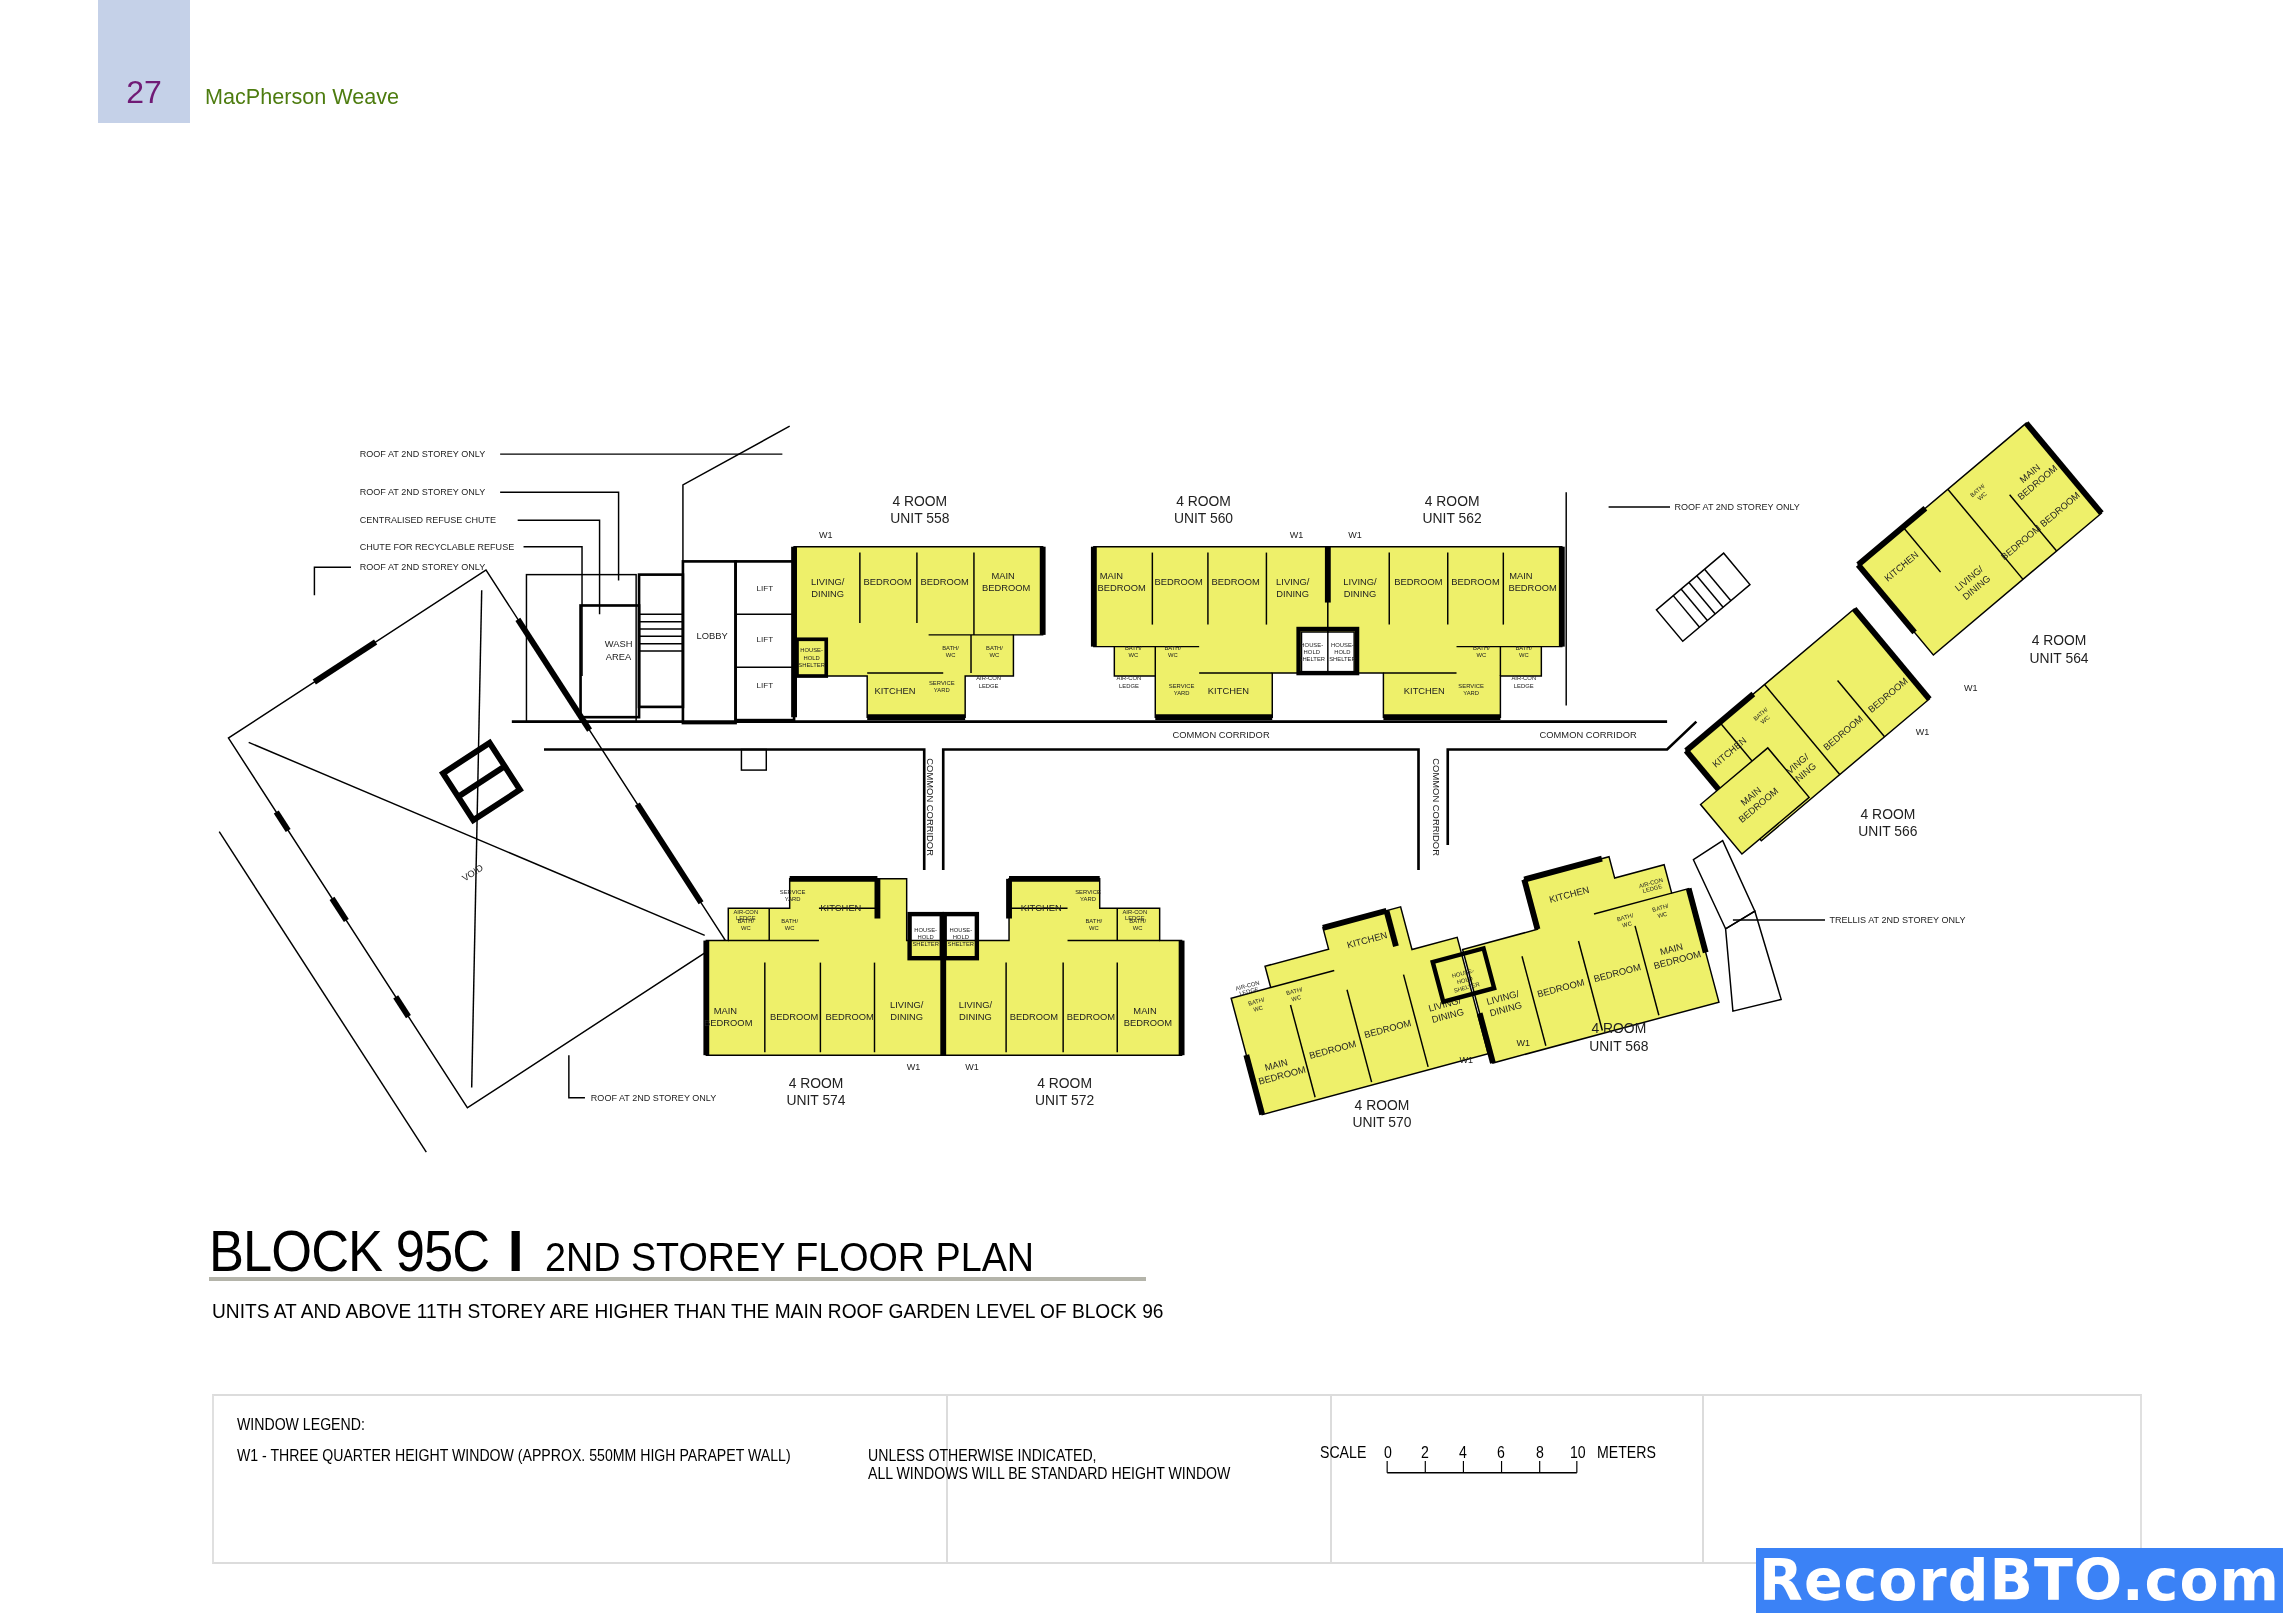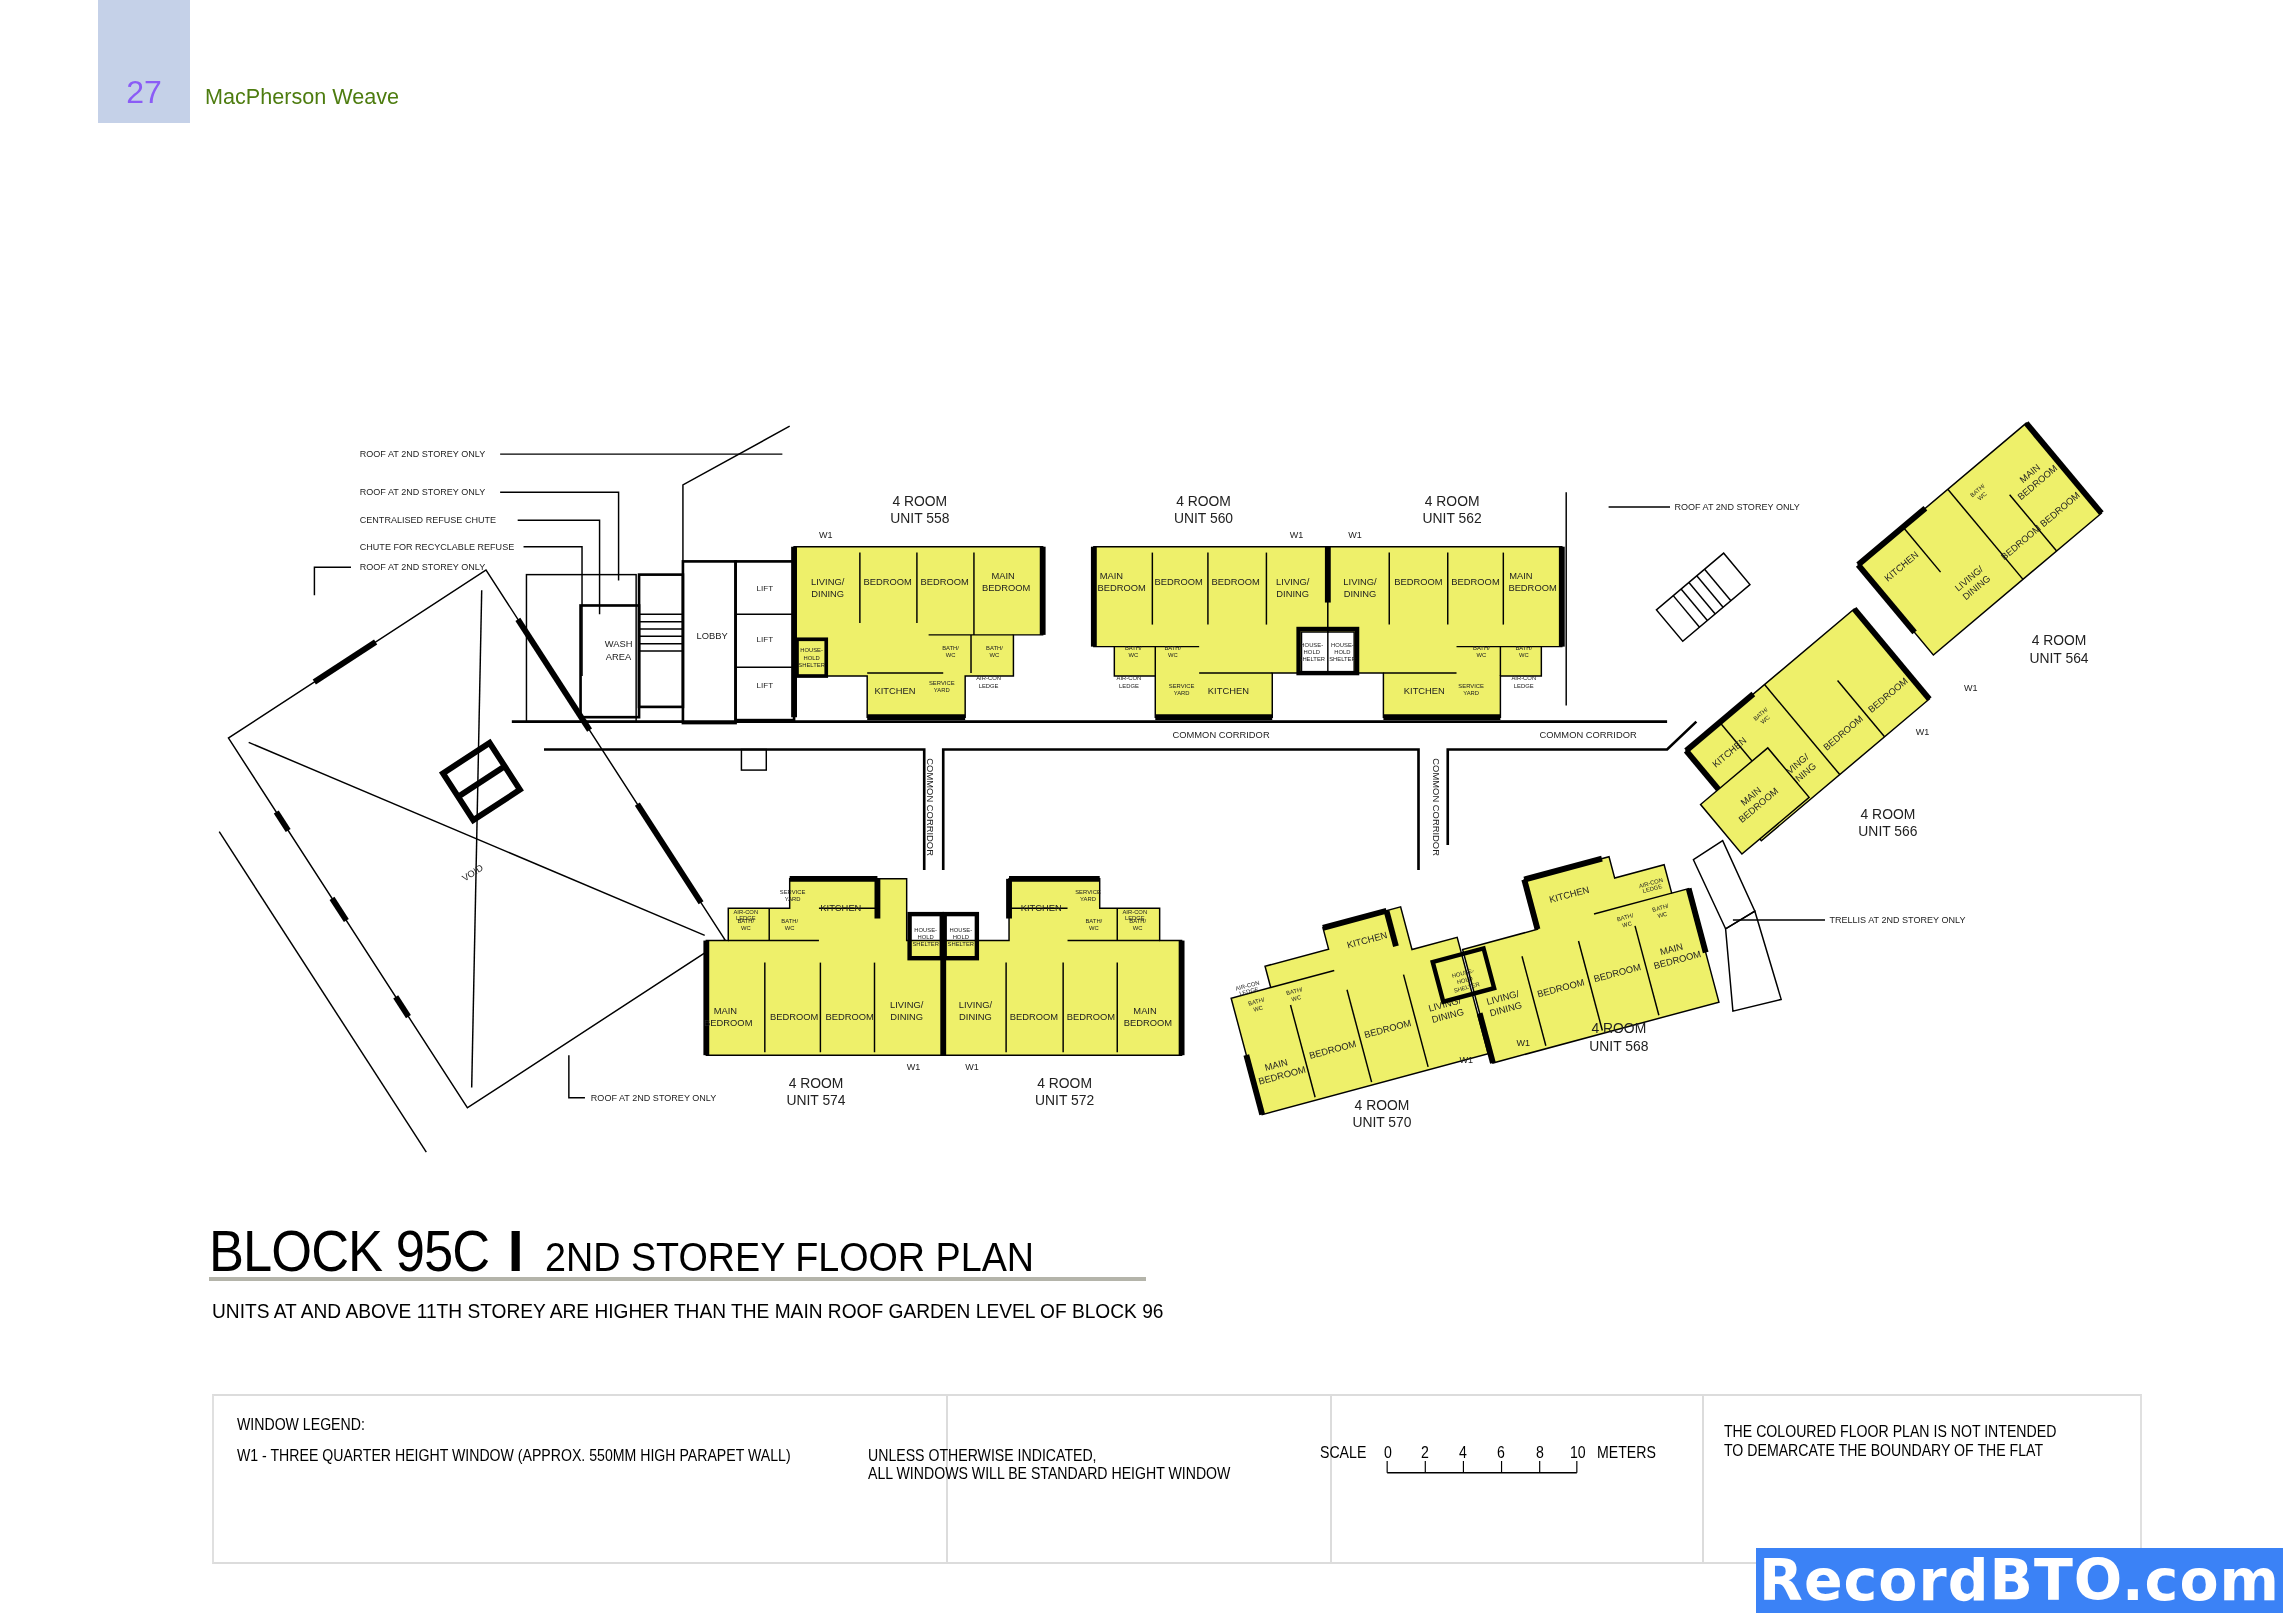--- a/index.html
+++ b/index.html
@@ -1,18 +1,18 @@
 <!DOCTYPE html>
 <html><head>
 <meta charset="utf-8">
 <style>
   html, body { margin:0; padding:0; background:#ffffff; }
   body { width:2293px; height:1621px; position:relative; overflow:hidden; font-family:"Liberation Sans", sans-serif; color:#000; }
   .page-tab { position:absolute; left:98px; top:0; width:92px; height:123px; background:#c5d1e8; }
-  .page-num { position:absolute; left:98px; width:92px; top:74px; text-align:center; font-size:32px; color:#8b5cf6; font-family:"Liberation Sans", sans-serif; }
+  .page-num { position:absolute; left:98px; width:92px; top:74px; text-align:center; font-size:32px; color:#701a75; font-family:"Liberation Sans", sans-serif; }
   .doc-name { position:absolute; left:205px; top:84px; font-size:21.6px; color:#4d7c0f; font-family:"Liberation Sans", sans-serif; }
   .plan { position:absolute; left:0; top:0; width:2293px; height:1621px; }
   .title-row { position:absolute; left:209px; top:1218px; display:flex; align-items:baseline; white-space:nowrap; }
   .title-main { font-size:57px; letter-spacing:-1px; font-family:"Liberation Sans", sans-serif; transform:scaleX(0.92); transform-origin:left; }
   .title-sep { font-size:57px; font-weight:bold; margin-left:-5.9px; margin-right:21.6px; font-family:"Liberation Sans", sans-serif; }
   .title-sub { font-size:41px; font-family:"Liberation Sans", sans-serif; transform:scaleX(0.92); transform-origin:left; }
   .title-rule { position:absolute; left:209px; top:1277px; width:937px; height:3.9px; background:#b4b4aa; }
   .subtitle { position:absolute; left:212px; top:1299px; font-size:20.6px; font-family:"Liberation Sans", sans-serif; transform:scaleX(0.93); transform-origin:left; white-space:nowrap; }
   .legend-box { position:absolute; left:212px; top:1394px; width:1930px; height:170px; border-top:2.9px solid #dcdcdc; border-bottom:2.9px solid #dcdcdc; border-left:2px solid #e0e0e0; border-right:2px solid #e0e0e0; box-sizing:border-box; }
   .legend-cell { position:absolute; top:0; height:100%; border-right:2px solid #dcdcdc; box-sizing:border-box; font-size:15.7px; font-family:"Liberation Sans", sans-serif; }
@@ -480,20 +480,16 @@
     <svg class="scale-bar" style="left:122px;top:65px;" width="192" height="13.7" viewBox="0 0 196 14">
       <line x1="1" y1="0" x2="1" y2="12" stroke="#000" stroke-width="1.2"></line>
       <line x1="40" y1="0" x2="40" y2="12" stroke="#000" stroke-width="1.2"></line>
       <line x1="79" y1="0" x2="79" y2="12" stroke="#000" stroke-width="1.2"></line>
       <line x1="118" y1="0" x2="118" y2="12" stroke="#000" stroke-width="1.2"></line>
       <line x1="157" y1="0" x2="157" y2="12" stroke="#000" stroke-width="1.2"></line>
       <line x1="195" y1="0" x2="195" y2="12" stroke="#000" stroke-width="1.2"></line>
       <line x1="1" y1="12" x2="195" y2="12" stroke="#000" stroke-width="1.5"></line>
     </svg>
   </div>
-  <div class="legend-cell last" style="left:1490px;width:436px;">
-    <span class="t" style="left:19.6px;top:26.5px;">THE COLOURED FLOOR PLAN IS NOT INTENDED</span>
-    <span class="t" style="left:19.6px;top:46px;">TO DEMARCATE THE BOUNDARY OF THE FLAT</span>
-  </div>
 </div>
 
 <div class="watermark">RecordBTO.com</div>
 
 
 </body></html>

